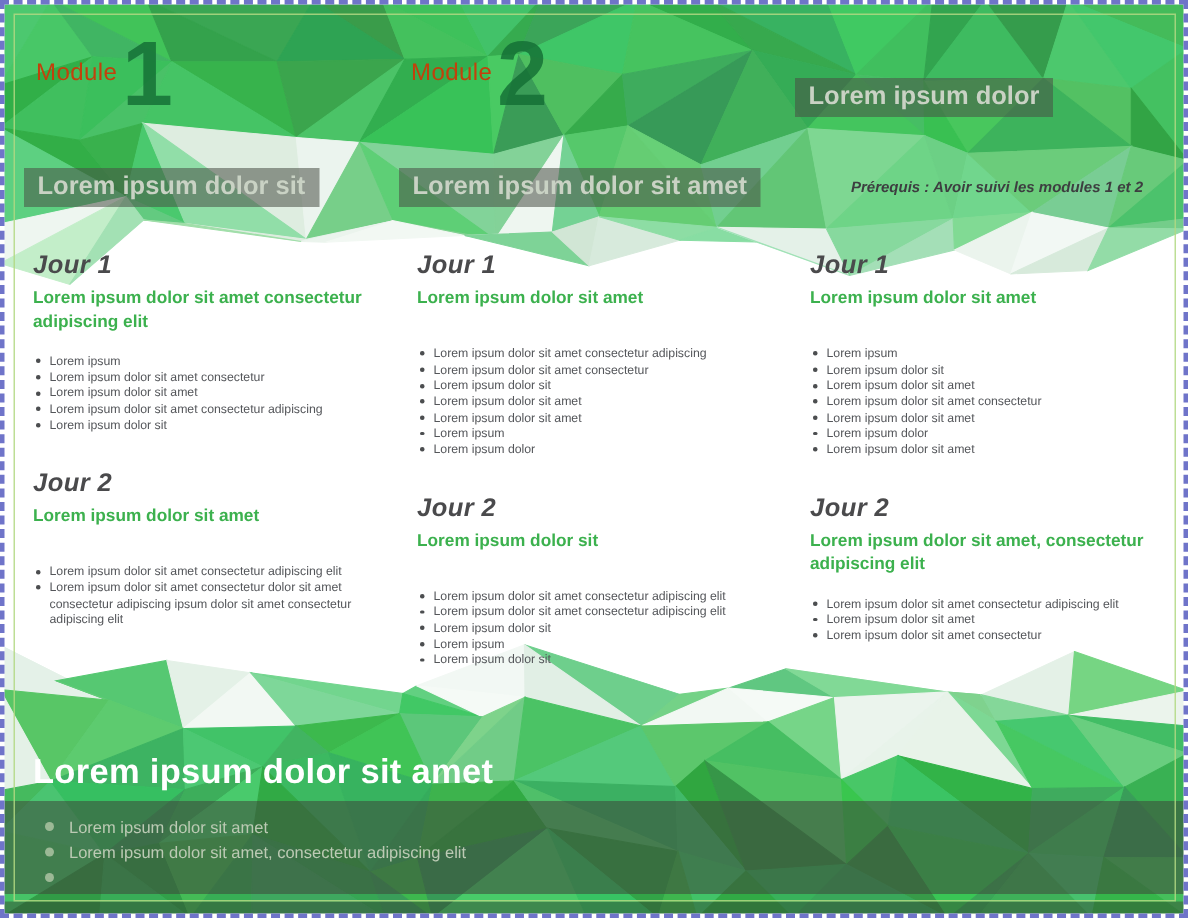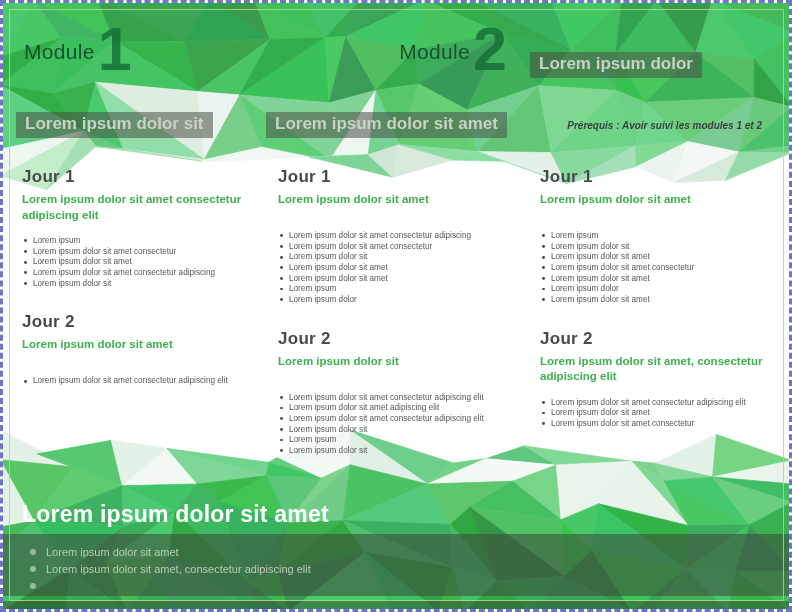--- a/index.html
+++ b/index.html
@@ -13,33 +13,33 @@
   .frame{position:absolute;left:9px;top:9px;right:8px;bottom:11px;
          border:1.5px solid rgba(178,216,130,.85);pointer-events:none;z-index:4;}
 
   
   .ants-white{position:absolute;inset:0;border:3px solid #ffffff;pointer-events:none;z-index:8;}
   .ants{position:absolute;inset:0;border:3px dashed #6f74c9;pointer-events:none;z-index:9;}
 
   
   .module{position:absolute;top:28px;z-index:3;}
   .module-line{height:48px;padding:12px 0 0 8px;white-space:nowrap;}
-  .module-word{font-size:21px;color:#14532d;letter-spacing:.3px;}
+  .module-word{font-size:16px;color:#c2410c;letter-spacing:.3px;}
   .module-num{display:inline-block;vertical-align:top;margin:-16px 0 0 3px;
               font-size:61px;line-height:.82;font-weight:bold;color:rgba(20,110,52,.82);}
   .module-band{display:inline-block;margin-top:6px;background:rgba(72,78,70,.55);
                color:#c9d2c4;font-size:17px;font-weight:bold;padding:2px 9px 4px;}
 
   .prerequis{position:absolute;top:120px;right:30px;z-index:3;
              font-size:10px;font-weight:bold;font-style:italic;color:#3d3e40;}
 
   
   .col{position:absolute;top:168px;z-index:2;}
   .jour{margin:0 0 7px 0;font-size:17px;line-height:1;font-weight:bold;
-        color:#4a4a4c;letter-spacing:.3px;}
+        color:#4a4a4c;letter-spacing:.3px;font-style:italic;}
   .subtitle{margin:0 0 13px 0;min-height:26px;font-size:11.5px;line-height:1.35;
             font-weight:bold;color:#3cb14e;}
   .bullets{margin:0 0 24px 0;padding:0;list-style:none;}
   .bullets li{position:relative;padding-left:11px;font-size:8.2px;line-height:1.3;color:#54565a;}
   .bullets li .dot{position:absolute;left:2px;top:3.4px;width:2.8px;height:2.8px;
                    border-radius:50%;background:#4c4e50;}
 
   
   .footer-title{position:absolute;left:22px;top:501px;z-index:3;
                 font-size:23px;font-weight:bold;color:#ffffff;letter-spacing:.2px;}
@@ -273,21 +273,21 @@
   <div class="frame"></div>
 
   <div id="modules">
   <div class="module" style="left: 16px;">
     <div class="module-line">
       <span class="module-word">Module</span><span class="module-num">1</span>
     </div><br>
     <span class="module-band">Lorem ipsum dolor sit</span>
   </div>
 
-  <div class="module" style="left: 266px; text-align: right;">
+  <div class="module" style="left: 266px;">
     <div class="module-line">
       <span class="module-word">Module</span><span class="module-num">2</span>
     </div><br>
     <span class="module-band">Lorem ipsum dolor sit amet</span>
   </div>
 
   <div class="module" style="left: 530px;">
     <br>
     <span class="module-band">Lorem ipsum dolor</span>
   </div>
@@ -307,20 +307,21 @@
             <li><span class="dot"></span><span>Lorem ipsum dolor sit amet consectetur adipiscing</span></li>
             <li><span class="dot"></span><span>Lorem ipsum dolor sit</span></li>
           </ul>
   </div>
 
   <div class="section">
     <h3 class="jour">Jour 2</h3>
     <p class="subtitle">Lorem ipsum dolor sit amet</p>
     <ul class="bullets">
             <li><span class="dot"></span><span>Lorem ipsum dolor sit amet consectetur adipiscing elit</span></li>
+            <li><span class="dot"></span><span>Lorem ipsum dolor sit amet consectetur dolor sit amet consectetur adipiscing ipsum dolor sit amet consectetur adipiscing elit</span></li>
           </ul>
   </div>
 </div>
       <div class="col" style="left: 278px; width: 232px;">
   <div class="section">
     <h3 class="jour">Jour 1</h3>
     <p class="subtitle">Lorem ipsum dolor sit amet</p>
     <ul class="bullets">
             <li><span class="dot"></span><span>Lorem ipsum dolor sit amet consectetur adipiscing</span></li>
             <li><span class="dot"></span><span>Lorem ipsum dolor sit amet consectetur</span></li>
@@ -330,21 +331,20 @@
             <li><span class="dot"></span><span>Lorem ipsum</span></li>
             <li><span class="dot"></span><span>Lorem ipsum dolor</span></li>
           </ul>
   </div>
 
   <div class="section">
     <h3 class="jour">Jour 2</h3>
     <p class="subtitle">Lorem ipsum dolor sit</p>
     <ul class="bullets">
             <li><span class="dot"></span><span>Lorem ipsum dolor sit amet consectetur adipiscing elit</span></li>
-            <li><span class="dot"></span><span>Lorem ipsum dolor sit amet adipiscing elit</span></li>
             <li><span class="dot"></span><span>Lorem ipsum dolor sit amet consectetur adipiscing elit</span></li>
             <li><span class="dot"></span><span>Lorem ipsum dolor sit</span></li>
             <li><span class="dot"></span><span>Lorem ipsum</span></li>
             <li><span class="dot"></span><span>Lorem ipsum dolor sit</span></li>
           </ul>
   </div>
 </div>
       <div class="col" style="left: 540px; width: 230px;">
   <div class="section">
     <h3 class="jour">Jour 1</h3>

